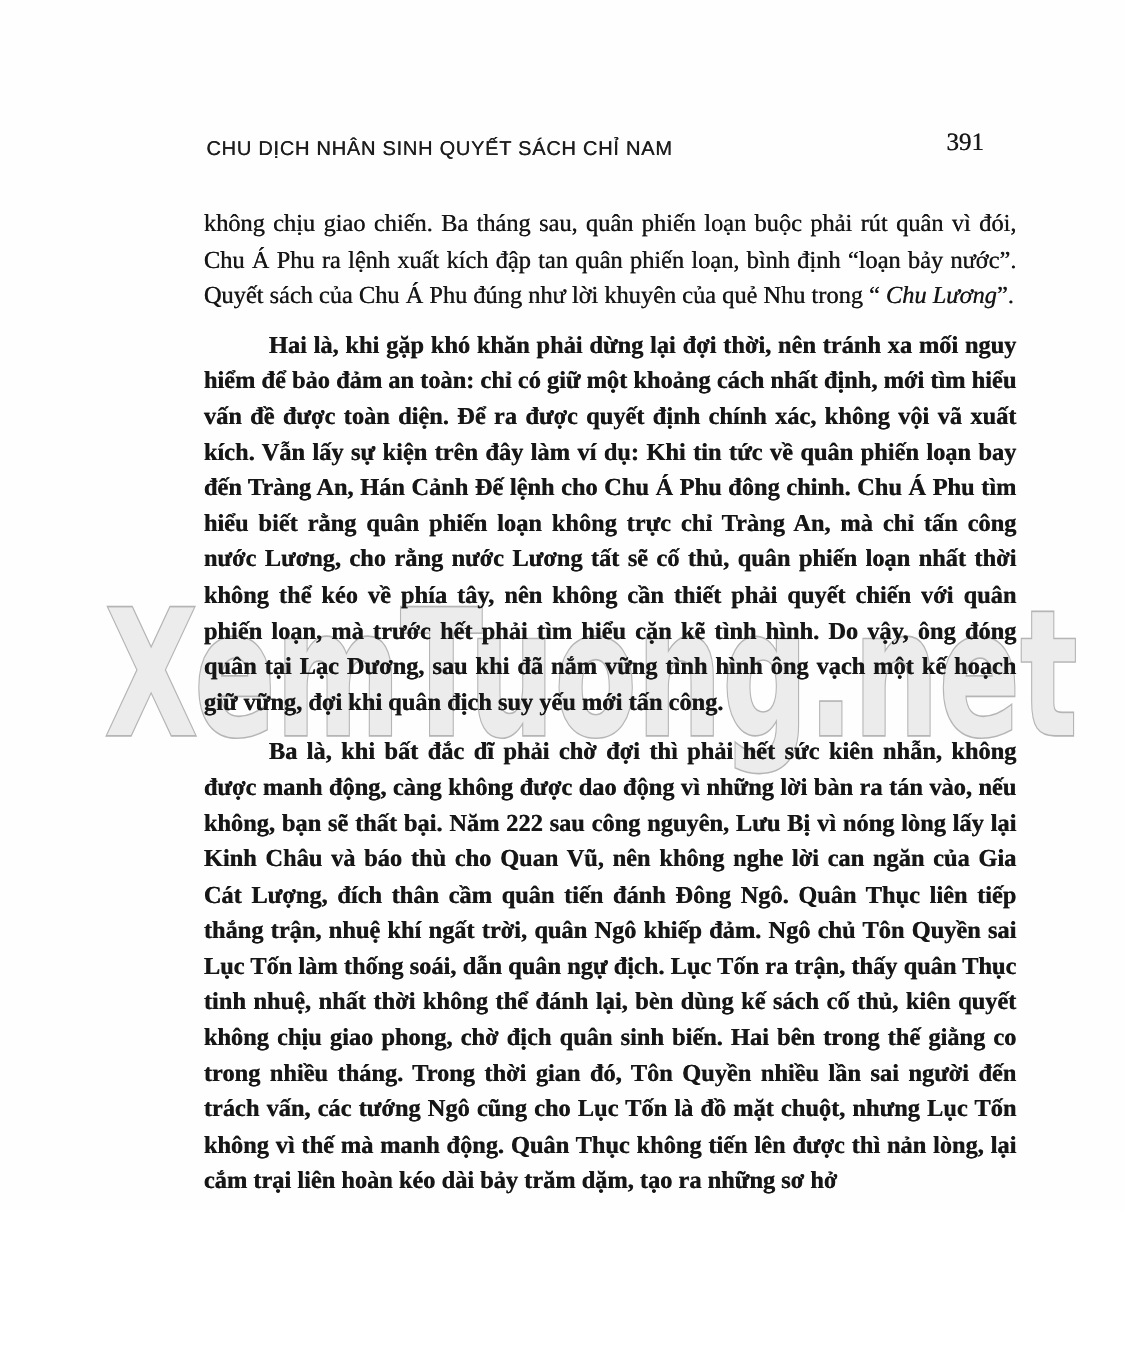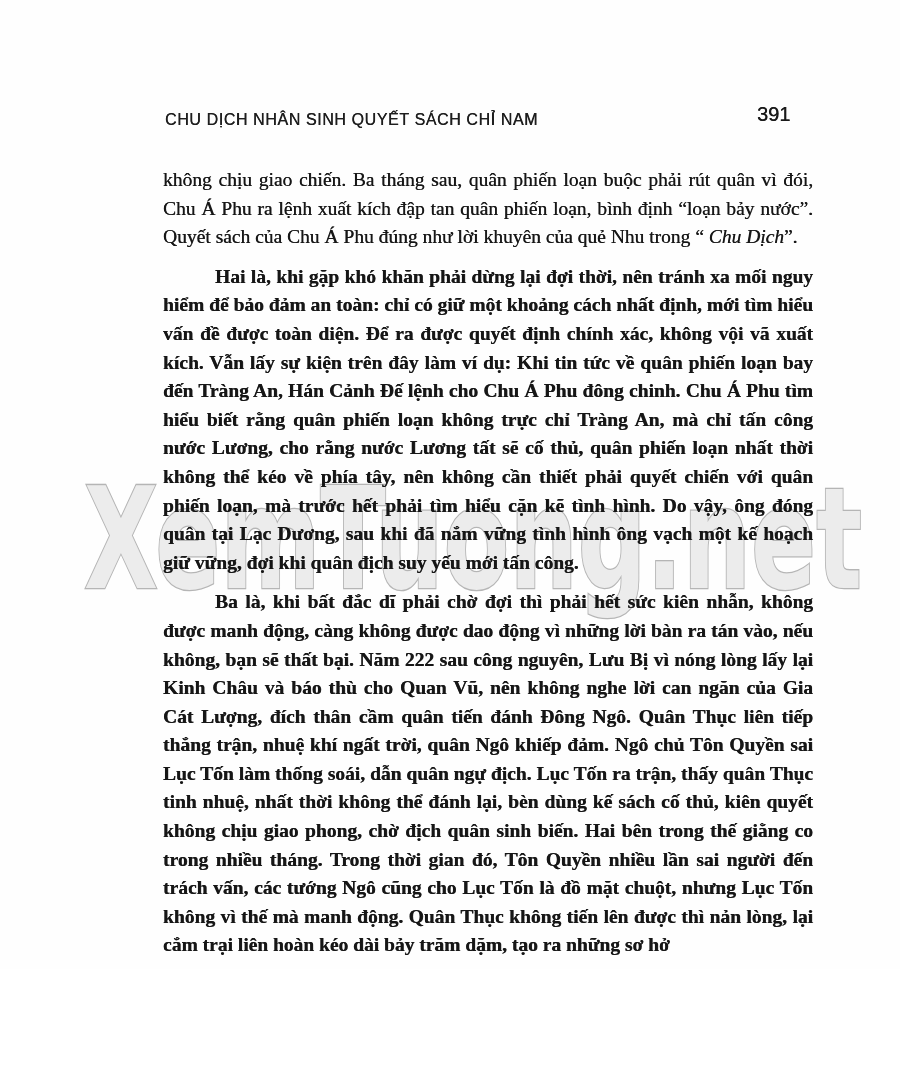--- a/index.html
+++ b/index.html
@@ -25,21 +25,21 @@
     font-size: 16px;
     letter-spacing: 0.6px;
     color: #1e1e1e;
     white-space: nowrap;
     text-shadow: 0.3px 0 0 #1e1e1e;
   }
   .page-number {
     position: absolute;
     left: 757px;
     top: 103px;
-    font-family: Liberation Sans, sans-serif;
+    font-family: Liberation Serif, serif;
     font-size: 20px;
     color: #1a1a1a;
     text-shadow: 0.3px 0 0 #1a1a1a;
   }
 
   
   .watermark {
     position: absolute;
     left: 78px;
     top: 448px;
@@ -111,21 +111,21 @@
 <div class="page">
 
   <div class="header-title">CHU DỊCH NHÂN SINH QUYẾT SÁCH CHỈ NAM</div>
   <div class="page-number">391</div>
 
   <svg class="watermark" width="800" height="215" viewBox="0 0 800 215">
     <text x="6" y="140" font-size="140" textLength="778" lengthAdjust="spacingAndGlyphs" stroke-width="2.6" stroke="#b5b5b5" style="fill: rgb(236, 236, 236);">XemTuong.net</text>
   </svg>
 
   <div class="body-text">
-    <p><span>không chịu giao chiến. Ba tháng sau, quân phiến loạn buộc phải rút quân vì đói, Chu Á Phu ra lệnh xuất kích đập tan quân phiến loạn, bình định “loạn bảy nước”. Quyết sách của Chu Á Phu đúng như lời khuyên của quẻ Nhu trong “ </span><span class="italic">Chu Dịch</span><span>”.</span></p>
+    <p><span>không chịu giao chiến. Ba tháng sau, quân phiến loạn buộc phải rút quân vì đói, Chu Á Phu ra lệnh xuất kích đập tan quân phiến loạn, bình định “loạn bảy nước”. Quyết sách của Chu Á Phu đúng như lời khuyên của quẻ Nhu trong “ </span><span class="italic">Chu Lương</span><span>”.</span></p>
     <p>Hai là, khi gặp khó khăn phải dừng lại đợi thời, nên tránh xa mối nguy hiểm để bảo đảm an toàn: chỉ có giữ một khoảng cách nhất định, mới tìm hiểu vấn đề được toàn diện. Để ra được quyết định chính xác, không vội vã xuất kích. Vẫn lấy sự kiện trên đây làm ví dụ: Khi tin tức về quân phiến loạn bay đến Tràng An, Hán Cảnh Đế lệnh cho Chu Á Phu đông chinh. Chu Á Phu tìm hiểu biết rằng quân phiến loạn không trực chỉ Tràng An, mà chỉ tấn công nước Lương, cho rằng nước Lương tất sẽ cố thủ, quân phiến loạn nhất thời không thể kéo về phía tây, nên không cần thiết phải quyết chiến với quân phiến loạn, mà trước hết phải tìm hiểu cặn kẽ tình hình. Do vậy, ông đóng quân tại Lạc Dương, sau khi đã nắm vững tình hình ông vạch một kế hoạch giữ vững, đợi khi quân địch suy yếu mới tấn công.</p>
     <p>Ba là, khi bất đắc dĩ phải chờ đợi thì phải hết sức kiên nhẫn, không được manh động, càng không được dao động vì những lời bàn ra tán vào, nếu không, bạn sẽ thất bại. Năm 222 sau công nguyên, Lưu Bị vì nóng lòng lấy lại Kinh Châu và báo thù cho Quan Vũ, nên không nghe lời can ngăn của Gia Cát Lượng, đích thân cầm quân tiến đánh Đông Ngô. Quân Thục liên tiếp thắng trận, nhuệ khí ngất trời, quân Ngô khiếp đảm. Ngô chủ Tôn Quyền sai Lục Tốn làm thống soái, dẫn quân ngự địch. Lục Tốn ra trận, thấy quân Thục tinh nhuệ, nhất thời không thể đánh lại, bèn dùng kế sách cố thủ, kiên quyết không chịu giao phong, chờ địch quân sinh biến. Hai bên trong thế giằng co trong nhiều tháng. Trong thời gian đó, Tôn Quyền nhiều lần sai người đến trách vấn, các tướng Ngô cũng cho Lục Tốn là đồ mặt chuột, nhưng Lục Tốn không vì thế mà manh động. Quân Thục không tiến lên được thì nản lòng, lại cắm trại liên hoàn kéo dài bảy trăm dặm, tạo ra những sơ hở</p>
   </div>
 
   <div class="speck speck-1"></div>
   <div class="speck speck-2"></div>
 
   <div class="footer">
     <span class="footer-inner" style="color: rgb(56, 61, 68);"><span>Qúy vị hãy vào trang chủ </span><span style="color: rgb(60, 85, 120);">XemTuong.net</span><span> để xem thêm nhiều mục hay khác</span></span>
   </div>

